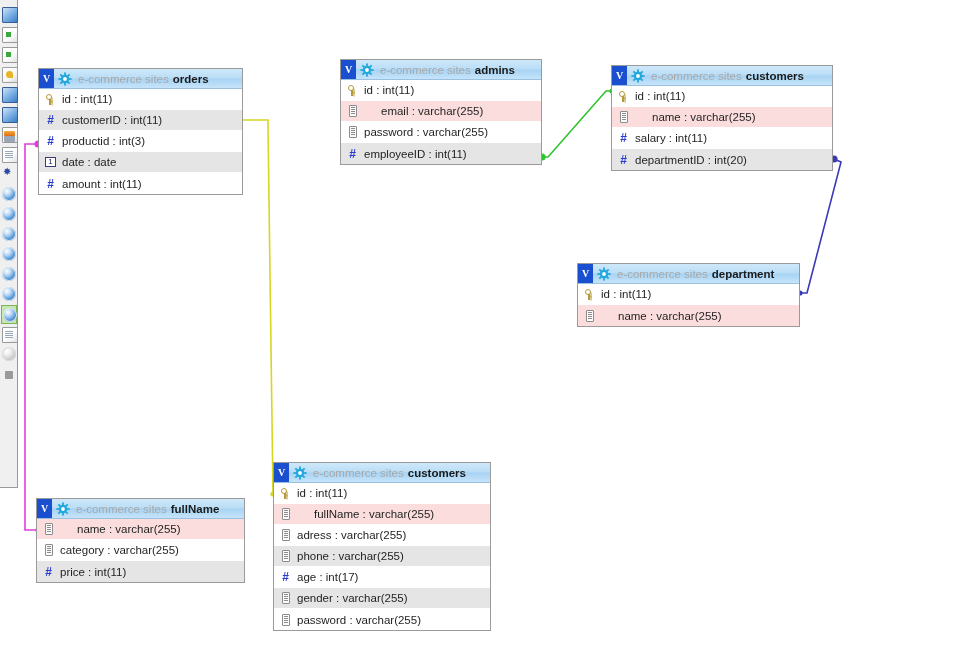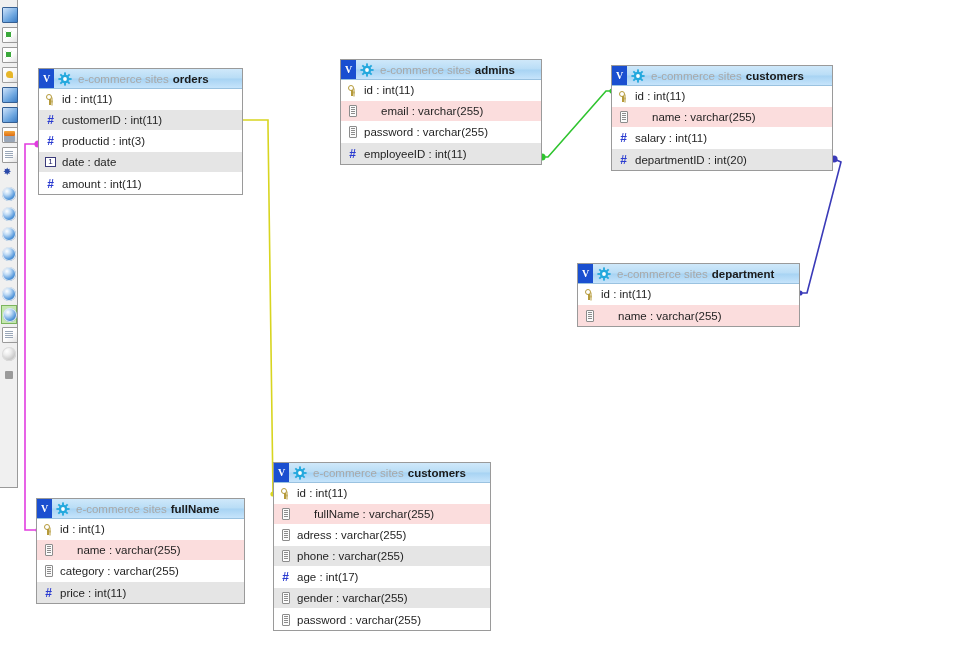--- a/index.html
+++ b/index.html
@@ -577,24 +577,20 @@
               <rect x="6.1" y="0.4" width="1.8" height="3.4" fill="#23a8dd" transform="rotate(225 7 7)"></rect>
               <rect x="6.1" y="0.4" width="1.8" height="3.4" fill="#23a8dd" transform="rotate(270 7 7)"></rect>
               <rect x="6.1" y="0.4" width="1.8" height="3.4" fill="#23a8dd" transform="rotate(315 7 7)"></rect>
             </g>
             <circle cx="7" cy="7" r="4.2" fill="#23a8dd"></circle>
             <circle cx="7" cy="7" r="1.9" fill="#ffffff"></circle>
           </svg></span>
         <span class="schema-name">e-commerce sites</span>
         <span class="tbl-name">fullName</span>
       </div>
-      <div class="col-row zebra-white">
-        <span class="cicon key"></span>
-        <span>id : int(1)</span>
-      </div>
       <div class="col-row zebra-pink">
         <span class="cicon text"></span>
         <span>name : varchar(255)</span>
       </div>
       <div class="col-row zebra-white">
         <span class="cicon text"></span>
         <span>category : varchar(255)</span>
       </div>
       <div class="col-row zebra-grey">
         <span class="cicon hash"></span>

